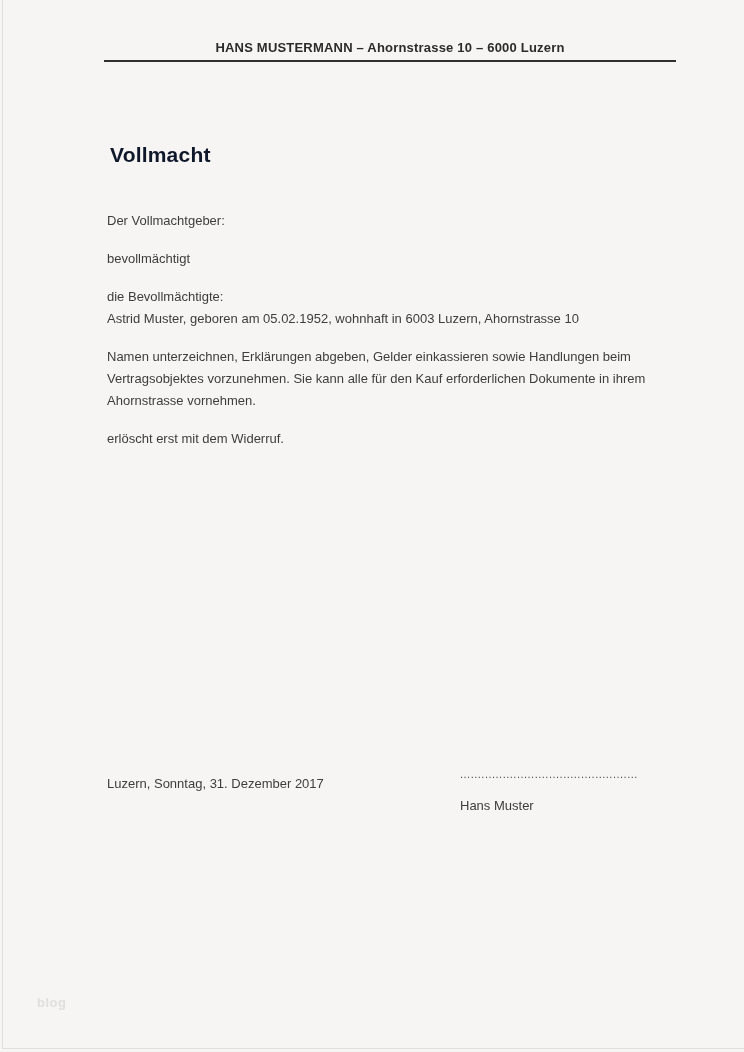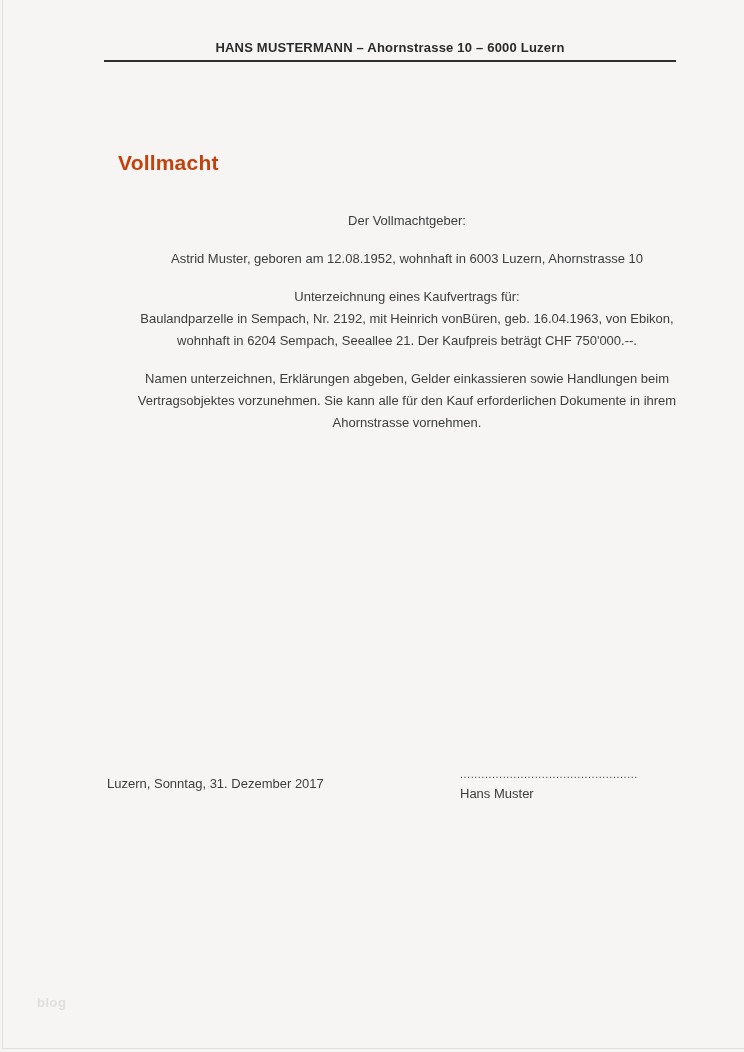--- a/index.html
+++ b/index.html
@@ -39,35 +39,34 @@
     font-weight: bold;
     color: #2b2b2b;
     padding-bottom: 5px;
     border-bottom: 2px solid #2f2f2f;
     letter-spacing: 0.2px;
   }
   .doc-title {
     position: absolute;
     left: 106px;
     top: 139px;
-    margin: 12px;
+    margin: 4px;
     font-size: 21px;
     font-weight: bold;
-    color: #c2410c;
+    color: #0f172a;
     letter-spacing: 0.2px;
   }
   .body-text {
     position: absolute;
     left: 107px;
     top: 210px;
     width: 600px;
     font-size: 13px;
     line-height: 22px;
     color: #3d3d3d;
-    text-align: center;
   }
   .para { margin: 0 0 16px 0; }
   .ln { white-space: nowrap; }
   .closing {
     position: absolute;
     left: 107px;
     top: 773px;
     width: 570px;
     font-size: 13px;
     line-height: 22px;
@@ -80,21 +79,21 @@
     width: 190px;
   }
   .signature-dots {
     font-size: 11px;
     line-height: 12px;
     letter-spacing: 0.5px;
     color: #4d4d4d;
     white-space: nowrap;
   }
   .signature-name {
-    margin-top: 6px;
+    margin-top: 18px;
     font-size: 13px;
     line-height: 16px;
   }
   .watermark {
     position: absolute;
     left: 37px;
     top: 995px;
     font-size: 13px;
     font-weight: bold;
     color: #e0dfdd;
@@ -113,39 +112,39 @@
   </div>
 
   <h1 class="doc-title">Vollmacht</h1>
 
   <div class="body-text">
 
     <div class="para">
       <div class="ln">Der Vollmachtgeber:</div>
     </div>
 
+    <div class="para">
+      <div class="ln">bevollmächtigt</div>
+    </div>
 
     <div class="para">
-      <div class="ln">Astrid Muster, geboren am 12.08.1952, wohnhaft in 6003 Luzern, Ahornstrasse 10</div>
+      <div class="ln">die Bevollmächtigte:</div>
+      <div class="ln">Astrid Muster, geboren am 05.02.1952, wohnhaft in 6003 Luzern, Ahornstrasse 10</div>
     </div>
 
 
-    <div class="para">
-      <div class="ln">Unterzeichnung eines Kaufvertrags für:</div>
-      <div class="ln">Baulandparzelle in Sempach, Nr. 2192, mit Heinrich vonBüren, geb. 16.04.1963, von Ebikon,</div>
-      <div class="ln">wohnhaft in 6204 Sempach, Seeallee 21. Der Kaufpreis beträgt CHF 750'000.--.</div>
-    </div>
 
     <div class="para">
       <div class="ln">Namen unterzeichnen, Erklärungen abgeben, Gelder einkassieren sowie Handlungen beim</div>
       <div class="ln">Vertragsobjektes vorzunehmen. Sie kann alle für den Kauf erforderlichen Dokumente in ihrem</div>
       <div class="ln">Ahornstrasse vornehmen.</div>
     </div>
 
     <div class="para">
+      <div class="ln">erlöscht erst mit dem Widerruf.</div>
     </div>
 
   </div>
 
   <div class="closing">
     <div>Luzern, Sonntag, 31. Dezember 2017</div>
     <div class="signature-block">
       <div class="signature-dots">..................................................</div>
       <div class="signature-name">Hans Muster</div>
     </div>

